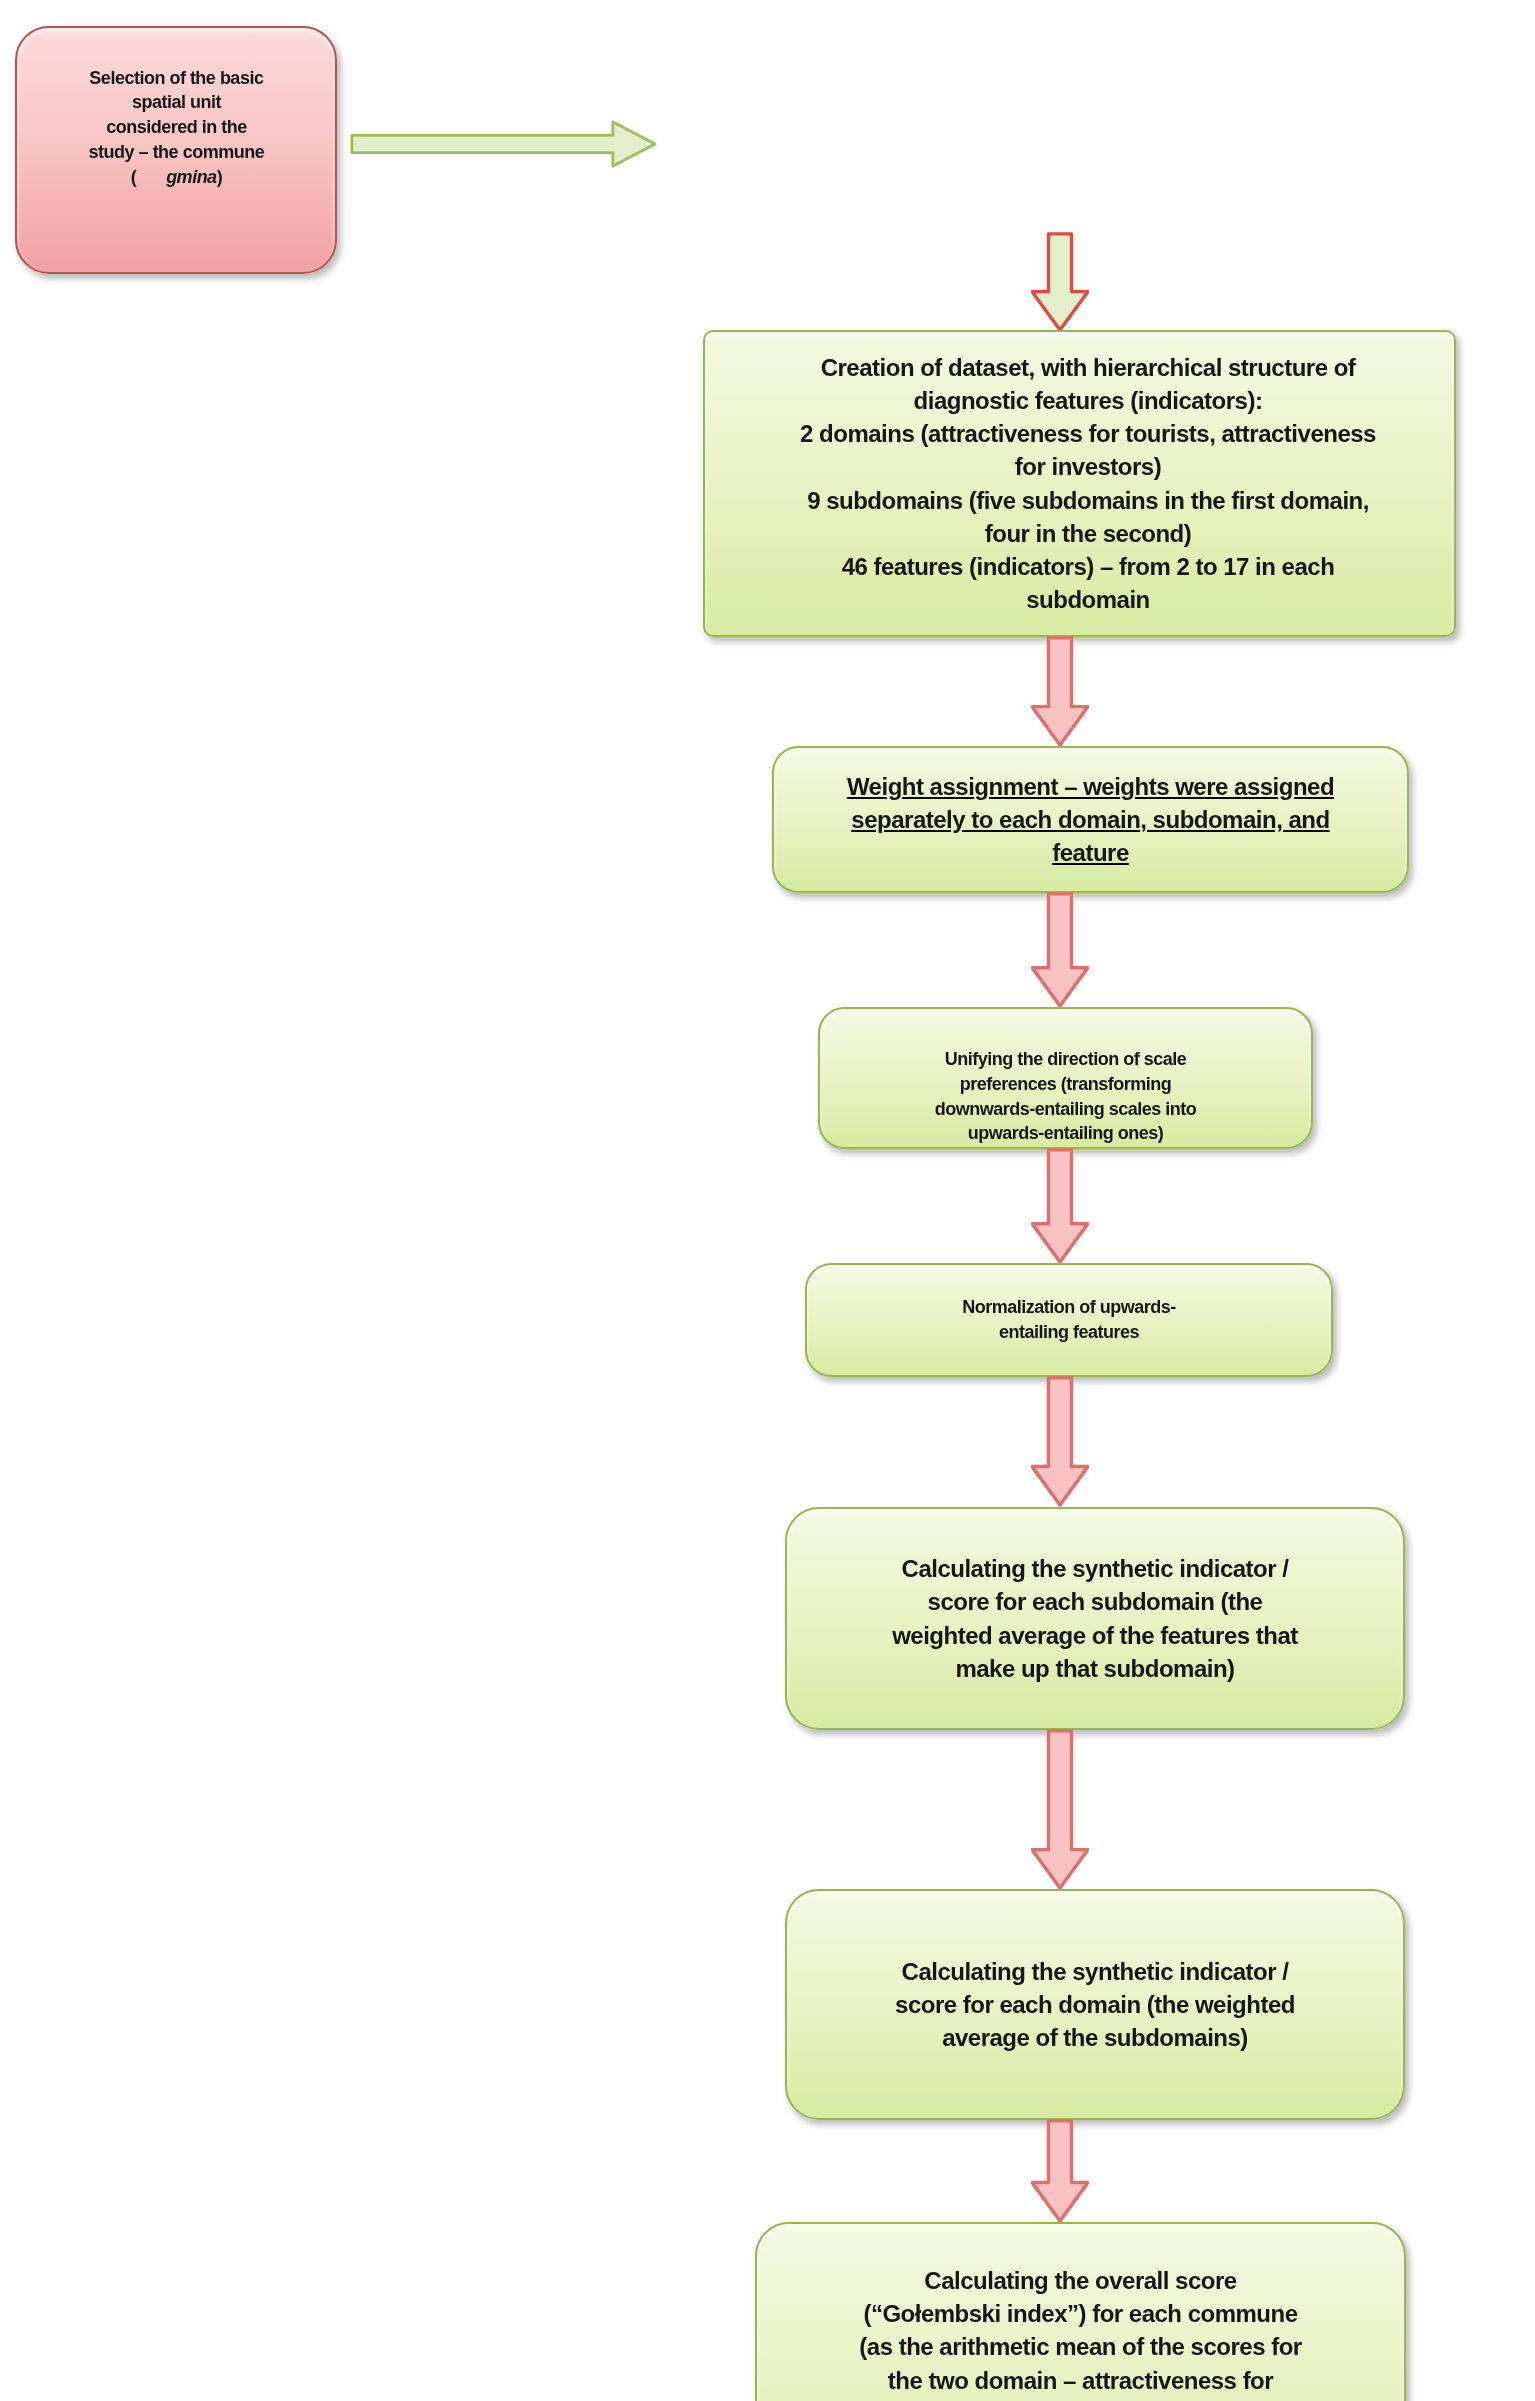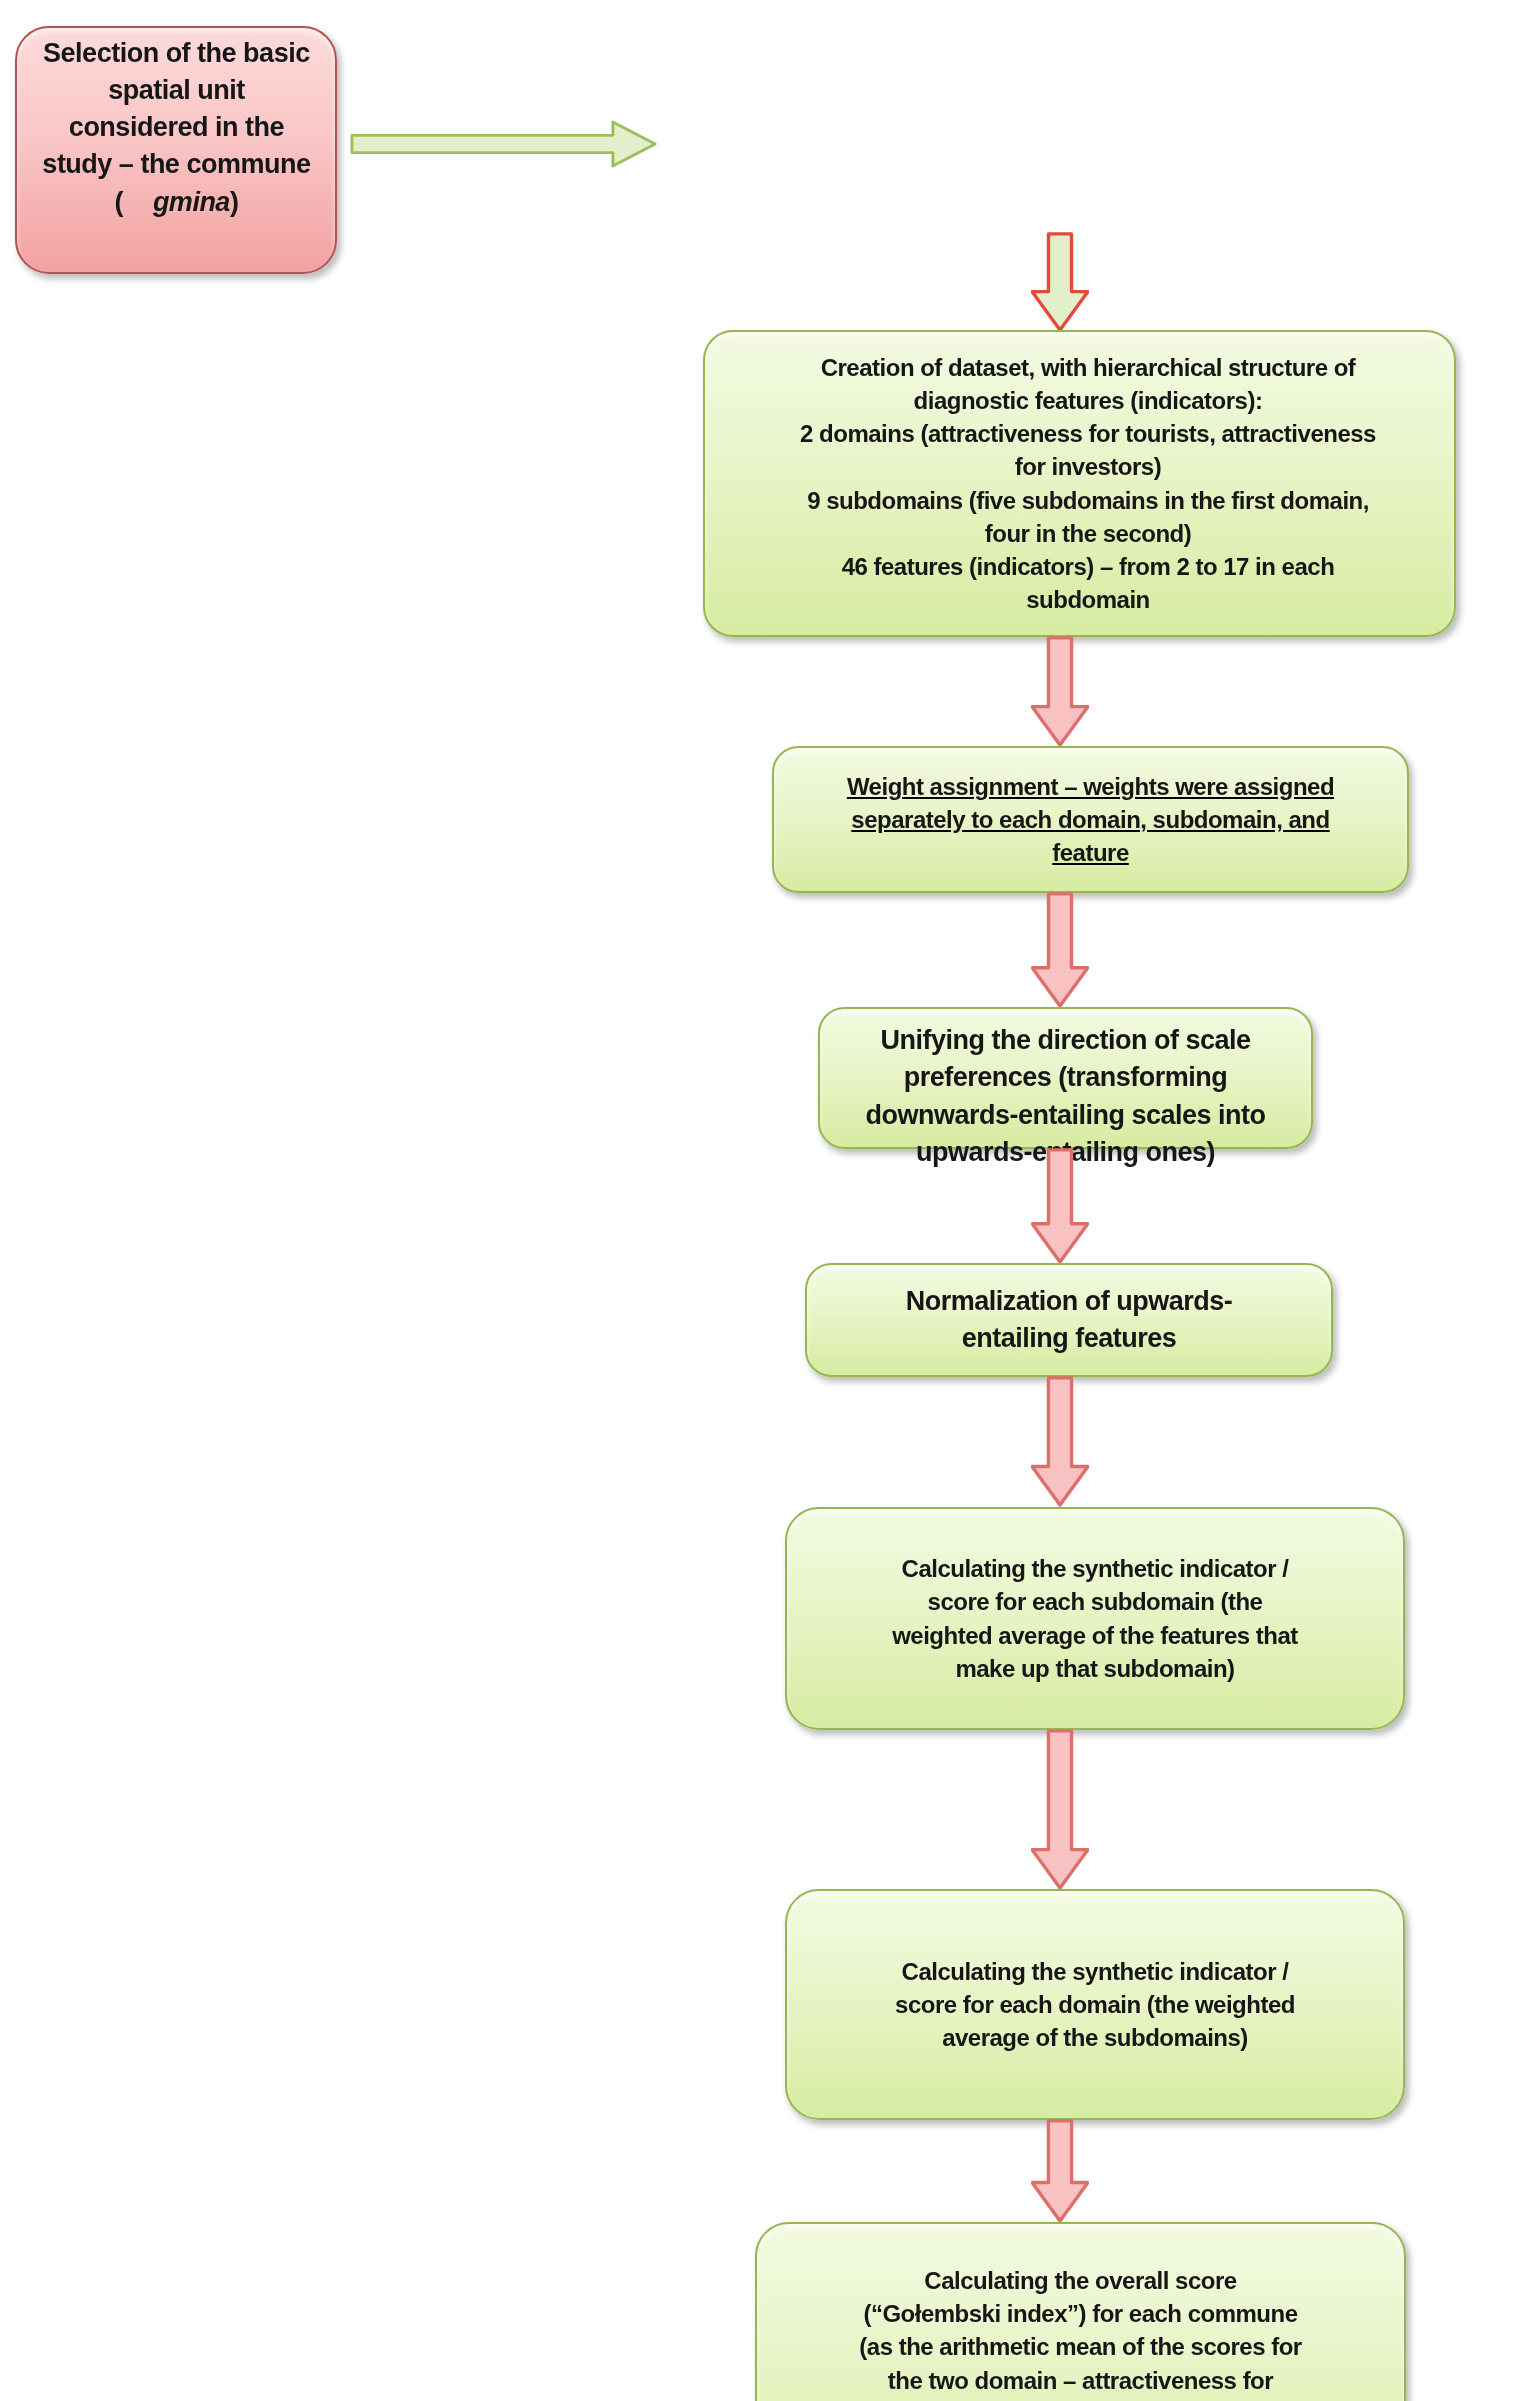--- a/index.html
+++ b/index.html
@@ -45,21 +45,21 @@
   .box-text {
     font-weight: 700;
     color: var(--text_color);
     text-align: center;
     white-space: pre-line;
     letter-spacing: -0.5px;
     line-height: 1.38;
     font-size: 24px;
     width: 100%;
   }
-  .fs48 { font-size: 27px; }
+  .fs48 { font-size: 18px; }
   .italic { font-style: italic; margin-left: 30px; }
   .arr { position: absolute; }
   .arr polygon { stroke-linejoin: round; }
 </style>
 </head>
 <body>
 
 <div class="canvas">
 
   <div class="box pink" style="left:15.4px; top:25.5px; width:322px; height:248px; border-radius:34px;">
@@ -72,21 +72,21 @@
 
   <svg class="arr" style="left:350px; top:119px;" width="307" height="50" viewBox="0 0 640 104">
     <polygon points="4,34 548,34 548,6 636,52 548,98 548,70 4,70" style="fill:var(--arrow_green_fill); stroke:var(--arrow_green_stroke); stroke-width:6;"></polygon>
   </svg>
 
 
   <svg class="arr" style="left:1031px; top:232px;" width="58" height="100" viewBox="0 0 120 208">
     <polygon points="36,4 84,4 84,124 118,124 60,204 2,124 36,124" style="fill:var(--arrow_green_fill); stroke:var(--arrow_red_stroke); stroke-width:7;"></polygon>
   </svg>
 
-  <div class="box green" style="left:703px; top:330px; width:753px; height:307px; border-radius:30px;padding-left:17px;">
+  <div class="box green" style="left:703px; top:330px; width:753px; height:307px; border-radius:10px;padding-left:17px;">
     <div class="box-text" style="padding:14.4px 26.4px;">Creation of dataset, with hierarchical structure of
 diagnostic features (indicators):
 2 domains (attractiveness for tourists, attractiveness
 for investors)
 9 subdomains (five subdomains in the first domain,
 four in the second)
 46 features (indicators) – from 2 to 17 in each
 subdomain</div>
   </div>
 

